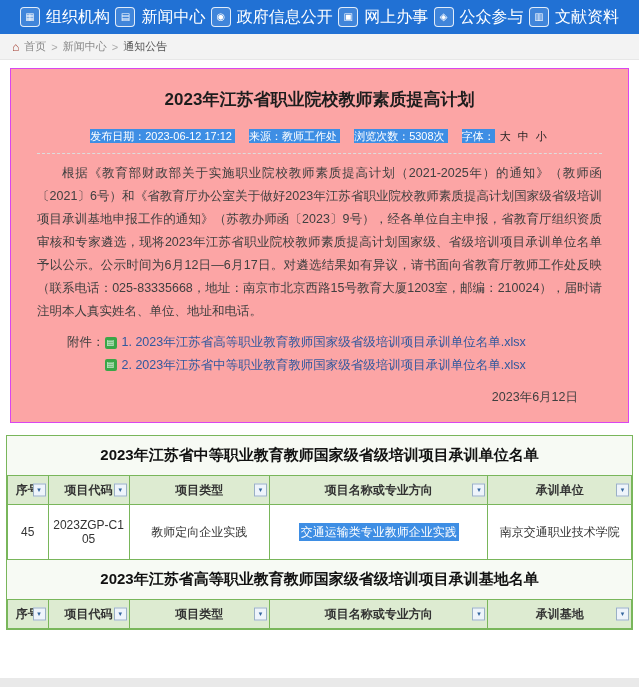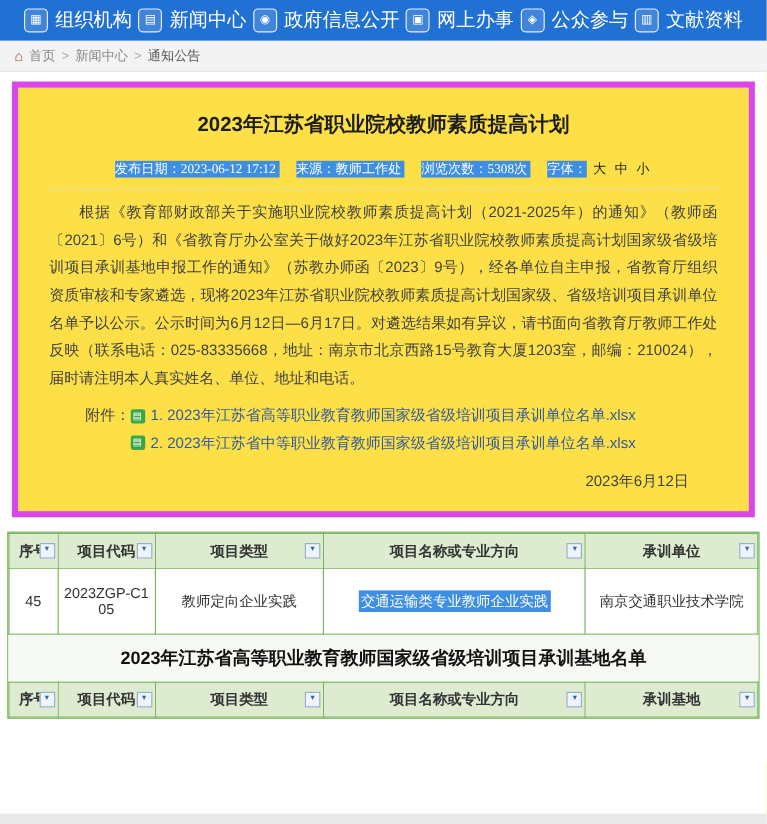--- a/index.html
+++ b/index.html
@@ -28,33 +28,33 @@
     height:25px; background:#f3f3f3; border-bottom:1px solid #e7e7e7;
     display:flex; align-items:center; gap:5px;
     font-size:11px; color:#888; padding:0 12px;
   }
   .crumb-icon { color:#a33c2f; font-size:12px; }
   .crumb { cursor:pointer; }
   .crumb.current { color:#555; }
   .crumb-sep { color:#aaa; }
   
   .article {
-    margin:8px 10px 0; border:5px solid #d946ef; background:#fde047;
+    margin:8px 10px 0; border:1px solid #d946ef; background:#fca5a5;
     padding:12px 26px 10px;
   }
   .art-title { text-align:center; font-size:17px; font-weight:bold; color:#1d1d1d; line-height:1.5; }
   .art-title.first { margin-top:6px; }
   .art-title.second { margin-top:12px; }
   .meta {
     text-align:center; font-size:11px; color:#333;
     margin:16px 0 8px; padding-bottom:9px; border-bottom:1px dashed #ddd;
     white-space:nowrap;
   }
   .meta .seg { margin:0 7px; }
-  .hl { background:#3e8ee4; color:#fff; padding:1px 0;font-family:Liberation Serif, serif; }
+  .hl { background:#3e8ee4; color:#fff; padding:1px 0; }
   .fs { color:#222; margin:0 2px; cursor:pointer; }
   .body-text { font-size:12.5px; color:#404040; line-height:1.85; text-align:justify; }
   .para { text-indent:2em; margin:6px 0 8px; }
   .attach { display:flex; margin-left:2.4em; font-size:12.5px; line-height:1.8; }
   .attach-label { flex:0 0 auto; color:#404040; }
   .attach-list { display:flex; flex-direction:column; }
   .attach-item { display:flex; align-items:center; gap:5px; color:#31589e; cursor:pointer; text-decoration:none; }
   .attach-icon {
     width:12px; height:12px; background:#3aa648; border-radius:2px;
     color:#fff; font-size:8px; line-height:12px; text-align:center; flex:0 0 auto;
@@ -161,20 +161,21 @@
     </div>
 
     <div class="sign">
       <div>2023年6月12日</div>
     </div>
   </div>
 </div>
 
 <div class="tables-wrap">
 
+  <div class="section-title">2023年江苏省中等职业教育教师国家级省级培训项目承训单位名单</div>
   <table class="t1">
     <colgroup>
       <col style="width:6.5%">
         <col style="width:13%">
         <col style="width:22.5%">
         <col style="width:35%">
         <col style="width:23%">
     </colgroup>
     <thead>
       <tr>

